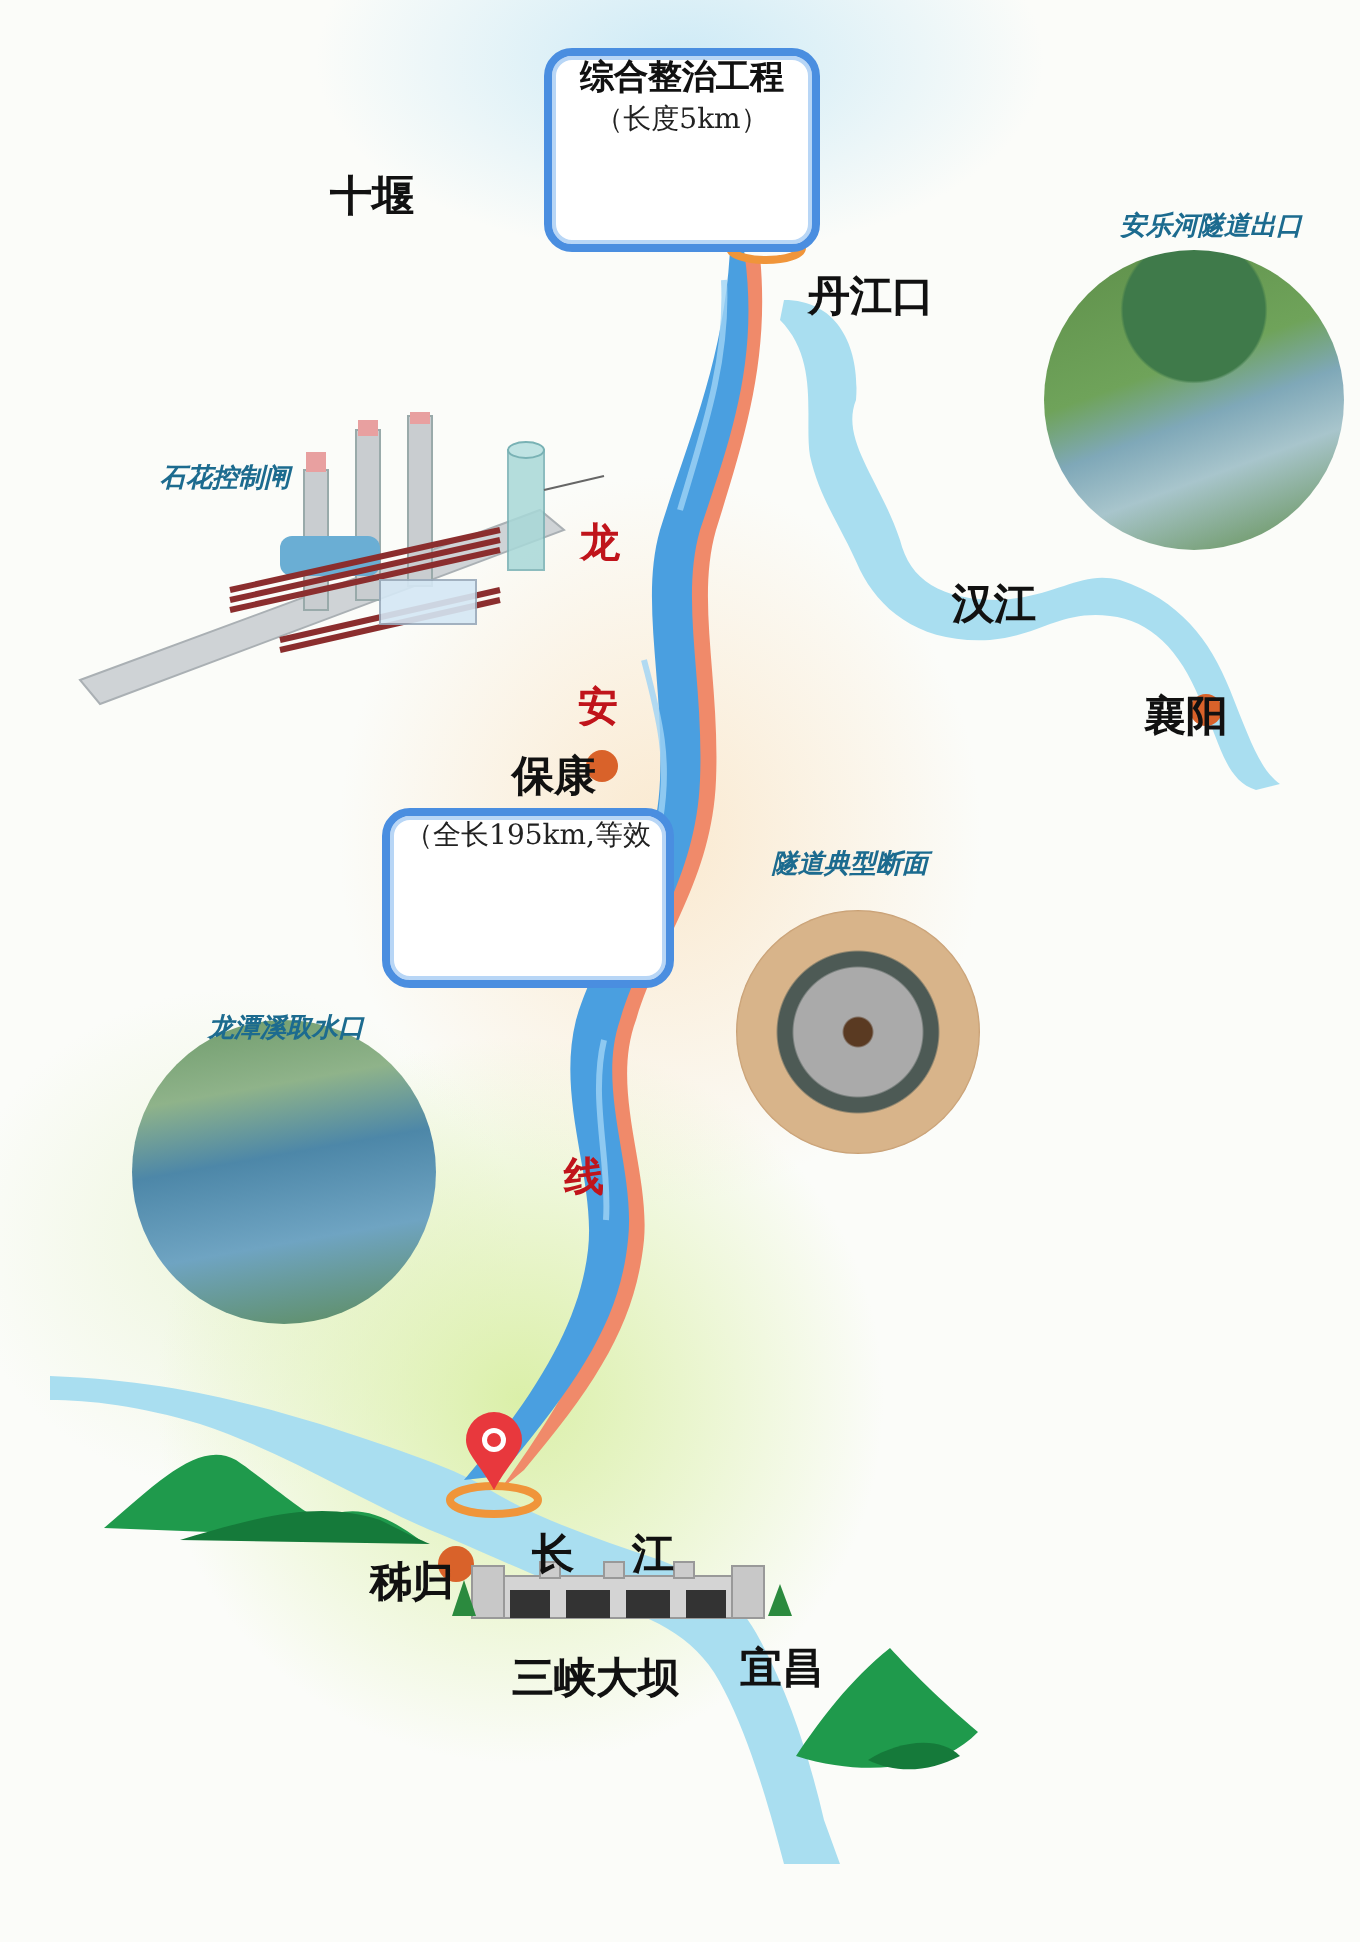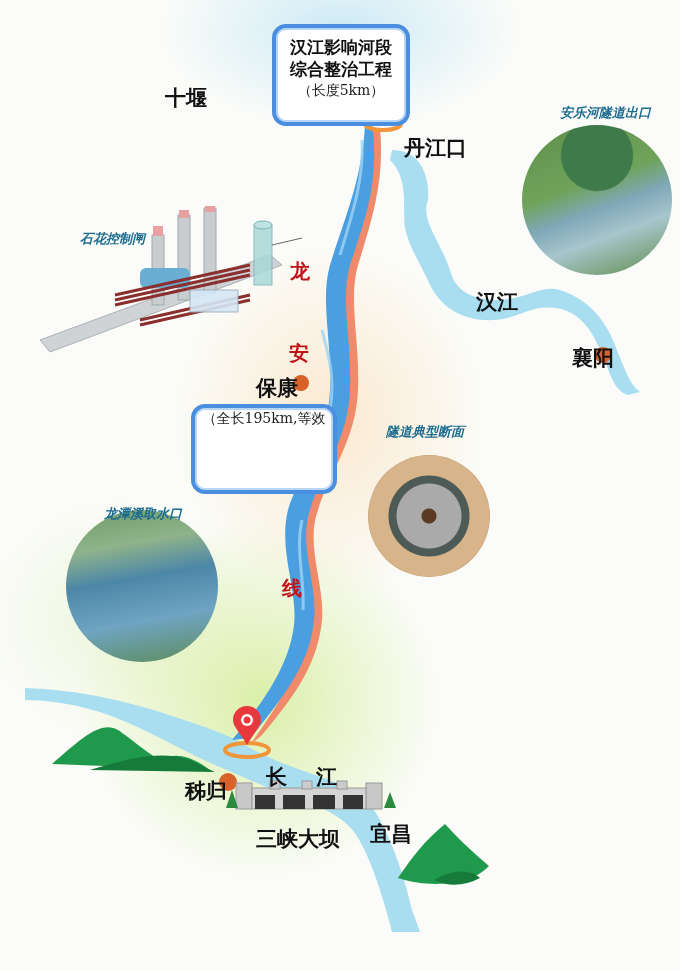--- a/index.html
+++ b/index.html
@@ -92,21 +92,20 @@
     <rect x="337" y="781" width="10" height="8" fill="#ccc" stroke="#999"></rect>
     <path d="M226,808 L232,790 L238,808 Z M384,808 L390,792 L396,808 Z" fill="#2b8a3e"></path>
   </g>
 </svg>
 
 <div class="photo" style="left:522px;top:125px;width:150px;height:150px;background:radial-gradient(circle at 50% 20%,#3f7a4a 0%,#3f7a4a 25%,transparent 26%),linear-gradient(160deg,#5e8f4a 0%,#6fa35a 40%,#7fa8b8 55%,#a8c5cc 70%,#5d8c48 100%);"></div>
 <div class="photo" style="left:368px;top:455px;width:122px;height:122px;background:radial-gradient(circle,#5a3a22 0 7px,#aaa 8px 32px,#4d5a55 33px 40px,#d8b48a 41px 60px,#c49a6e 61px);"></div>
 <div class="photo" style="left:66px;top:510px;width:152px;height:152px;background:linear-gradient(170deg,#6d9a6a 0%,#8fb38a 25%,#4d87a8 45%,#6fa4c2 70%,#5d8c5a 100%);"></div>
 
 <div class="callout" style="left:272px;top:24px;width:130px;height:94px;">
-  <div class="t" style="margin-top:8px;">汉江影响河段</div>
   <div class="t">综合整治工程</div>
   <div class="s">（长度5km）</div>
 </div>
 <div class="callout" style="left:191px;top:404px;width:138px;height:82px;">
   <div class="s">（全长195km,等效</div>
 </div>
 
 <span class="lbl red" style="left:290px;top:258px;">龙</span>
 <span class="lbl red" style="left:289px;top:340px;">安</span>
 <span class="lbl red" style="left:282px;top:575px;">线</span>

